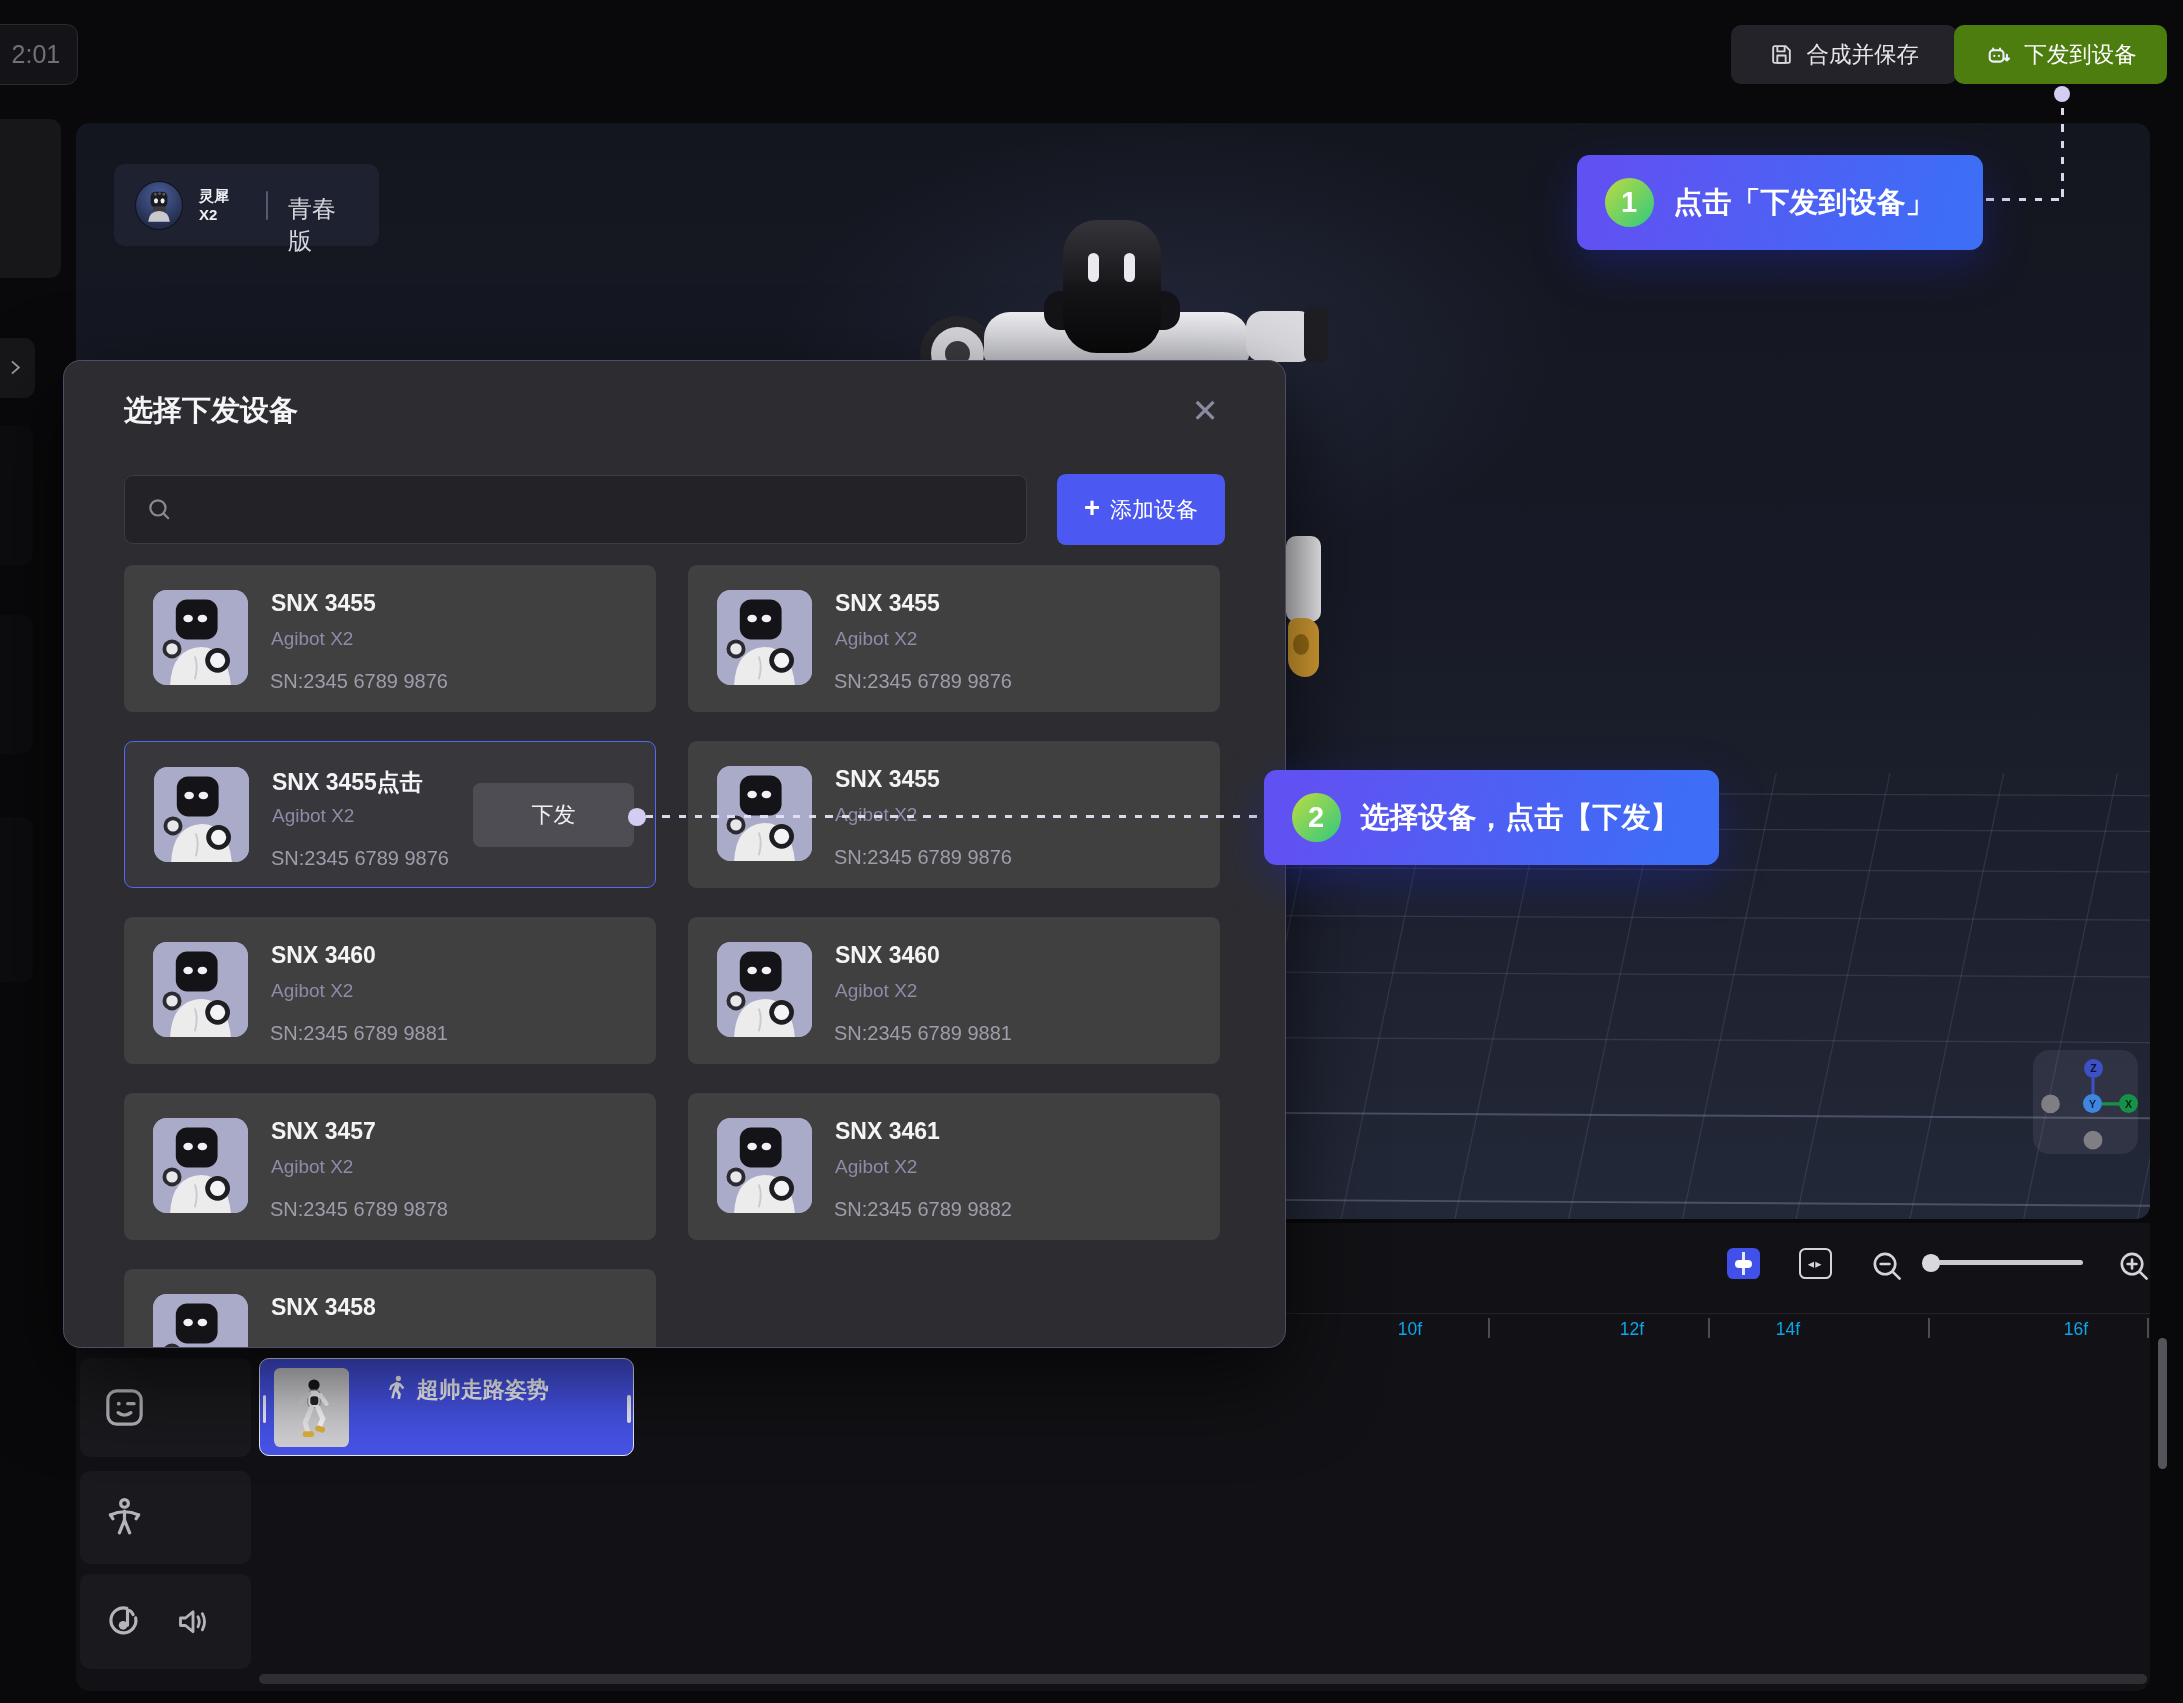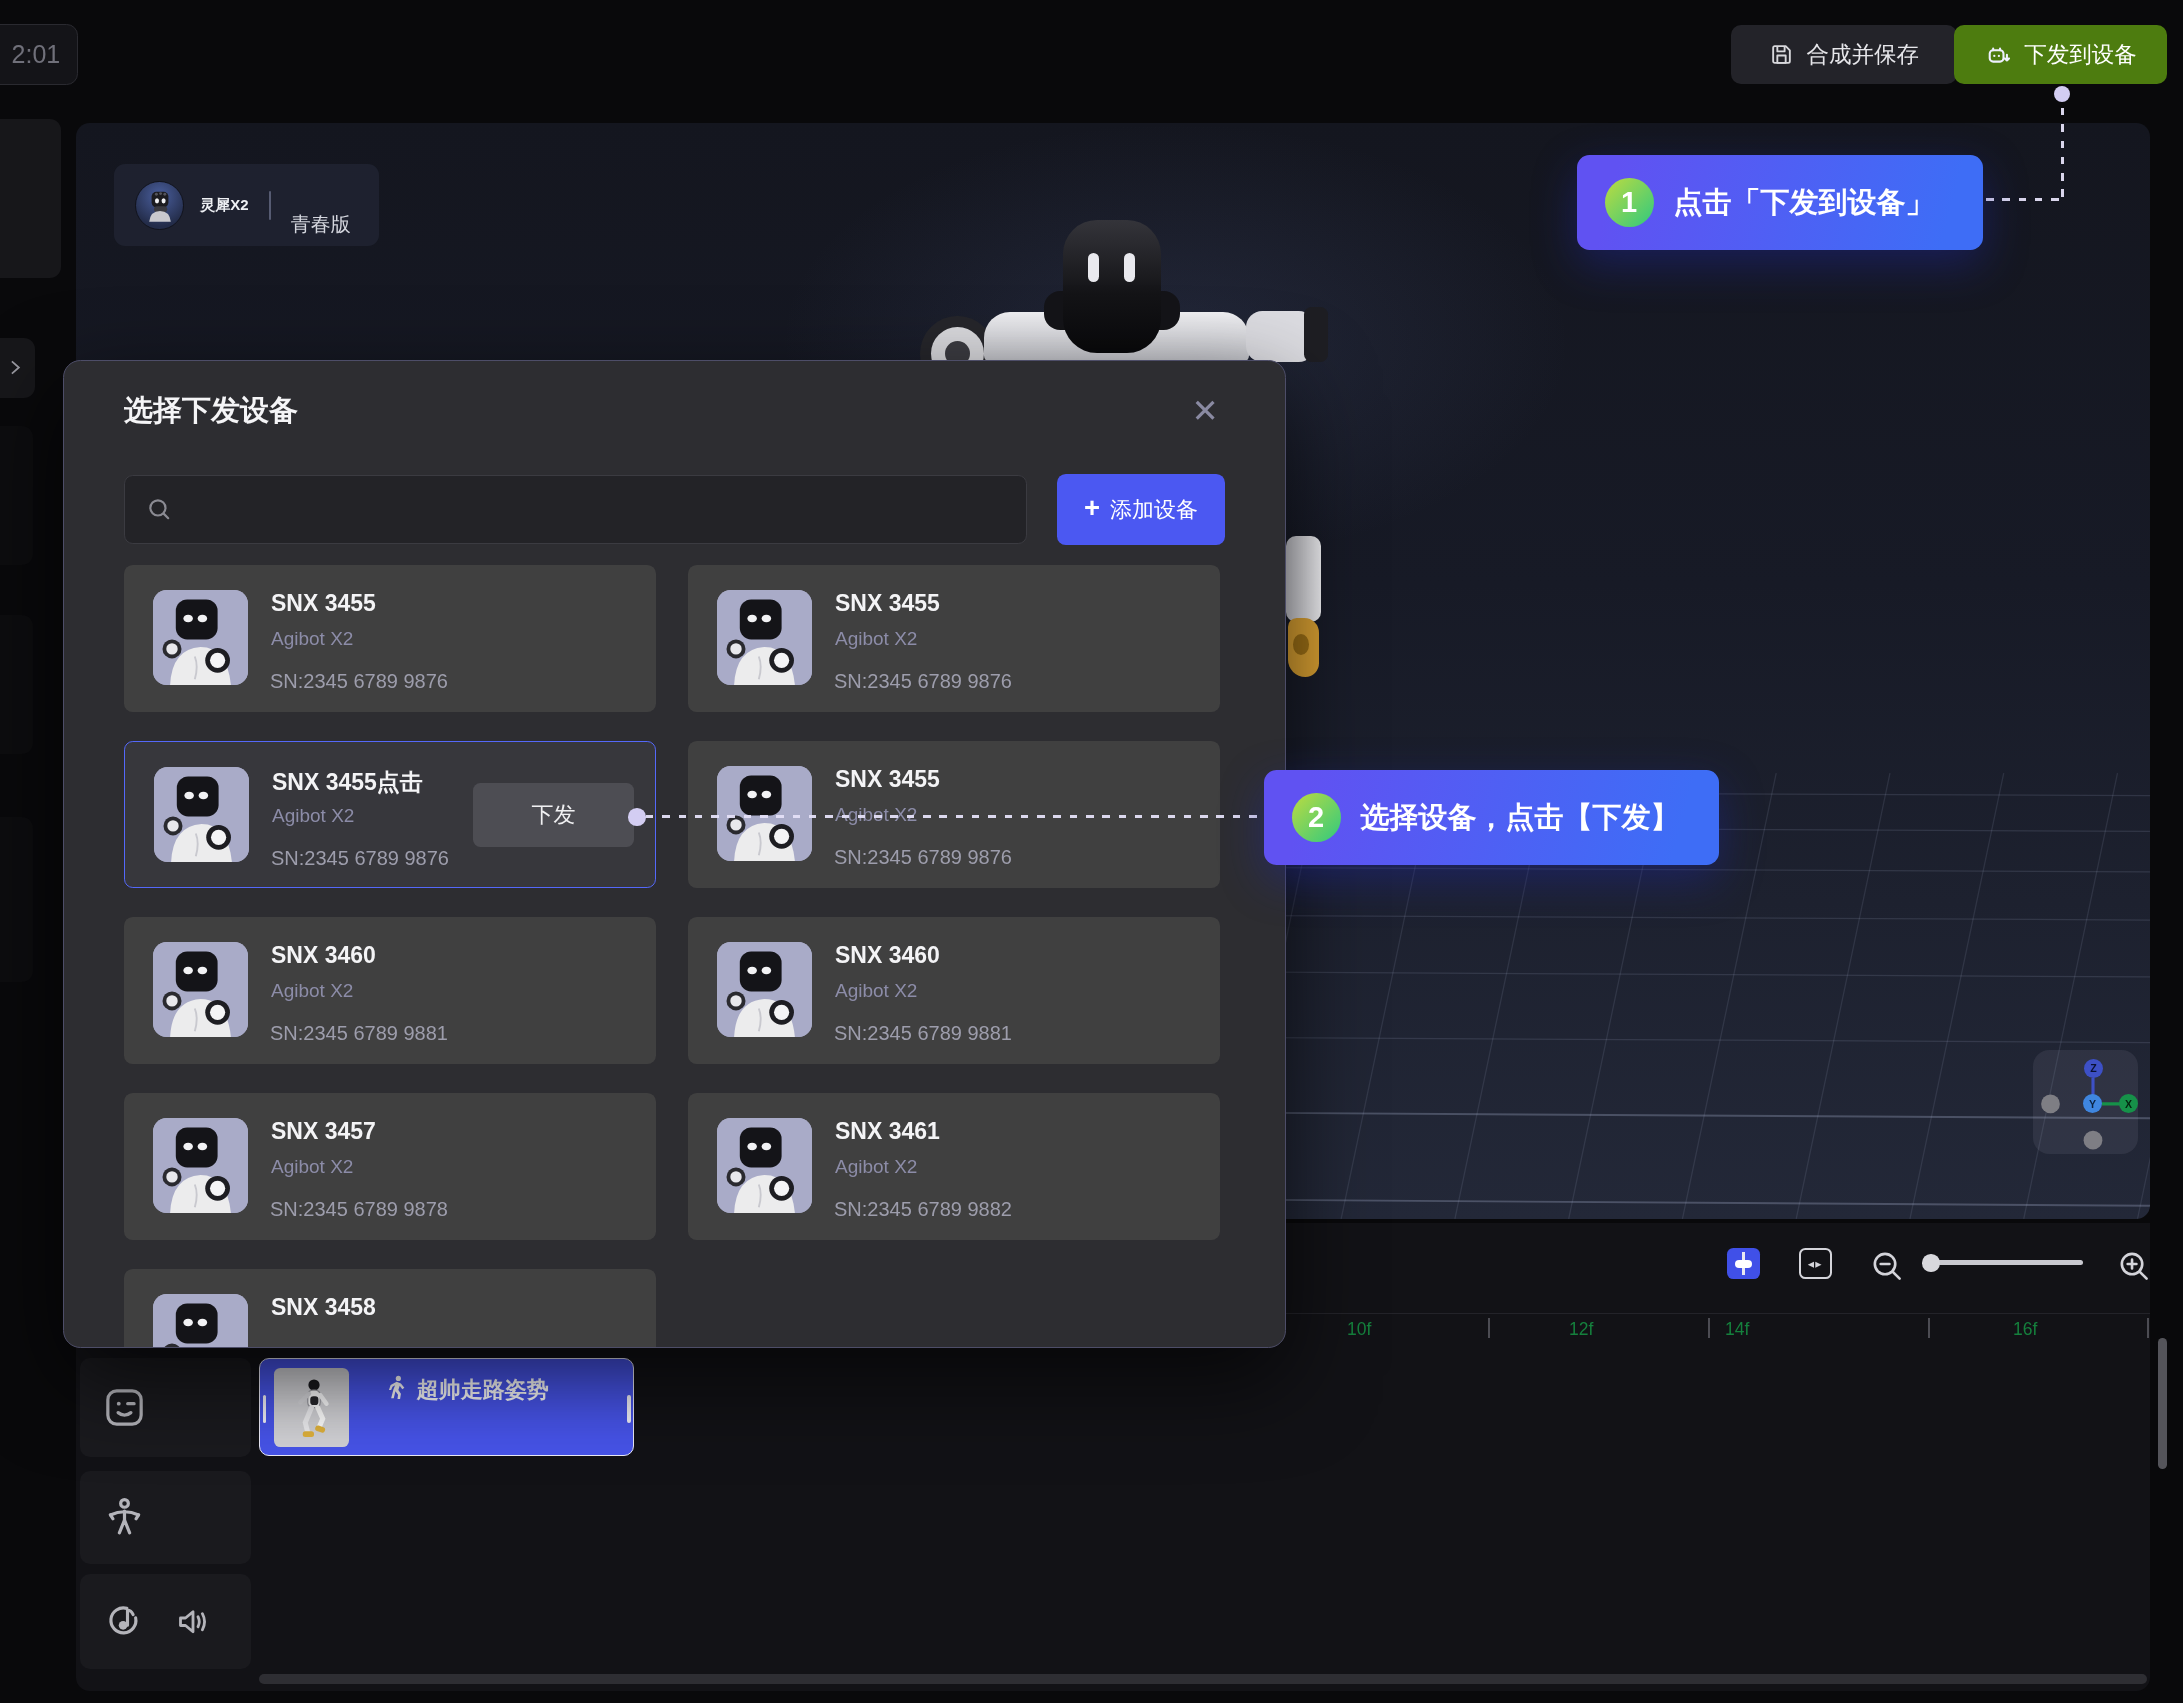--- a/index.html
+++ b/index.html
@@ -22,21 +22,21 @@
     background:radial-gradient(563px 313px at 53% 20%,rgba(86,100,148,.20),rgba(0,0,0,0) 70%),
                linear-gradient(180deg,#14161f 0%,#171a26 42%,#232838 100%);}
   #gridsvg{position:absolute;left:0;top:0;}
 
   .badge{left:38px;top:41px;width:265px;height:82px;border-radius:11.3px;background:rgba(33,37,52,.75);
     display:flex;align-items:center;padding:0 21px;gap:16.3px;}
   .badge .avatar{width:49px;height:49px;border-radius:50%;background:radial-gradient(circle at 50% 30%,#4a5f9e,#232c49 75%);
     border:1.9px solid #11131d;display:flex;align-items:center;justify-content:center;overflow:hidden;}
   .badge .nm{color:#eef0f4;font-size:15px;font-weight:bold;}
   .badge .sep{width:1.9px;height:29px;background:#565b72;border-radius:1.3px;margin:0 3.8px;}
-  .badge .ed{color:#d4d6de;font-size:20px;margin-top:39px;}
+  .badge .ed{color:#d4d6de;font-size:24px;margin-top:39px;}
 
   
   .r-part{position:absolute;}
   .r-head{left:987px;top:97px;width:98px;height:133px;border-radius:34px;
     background:linear-gradient(180deg,#34343a 0%,#141417 55%,#09090b 100%);}
   .r-eye{position:absolute;top:32.5px;width:10.6px;height:29px;border-radius:5.6px;background:#e9e9ee;}
   .r-neck{left:968px;top:168px;width:136px;height:39px;border-radius:16.3px;background:#141418;}
   .r-torso{left:908px;top:189px;width:265px;height:50px;border-radius:26px 26px 6.3px 6.3px;
     background:linear-gradient(180deg,#f0f0f3,#c3c4ca);}
   .r-ball{left:844px;top:193px;width:75px;height:75px;border-radius:50%;background:#26262b;}
@@ -52,21 +52,21 @@
   .r-hand::after{content:"";position:absolute;left:5px;top:16.3px;width:16.3px;height:21px;border-radius:50%;background:#9c6f16;}
 
   
   .gizmo{left:1957px;top:927px;width:105px;height:104px;border-radius:16.3px;background:rgba(196,202,224,.09);}
   .gz-dot{position:absolute;width:19px;height:19px;border-radius:50%;display:flex;align-items:center;
     justify-content:center;font-size:10.6px;font-weight:bold;color:#0b1220;}
 
   
   #timeline{left:76px;top:1223px;width:2074px;height:468px;background:#121216;border-radius:0 0 13.8px 13.8px;}
   .tl-divider{left:76px;top:1313px;width:2074px;height:1.3px;background:#232329;}
-  .ruler-label{position:absolute;top:1319px;width:75px;text-align:left;color:#15803d;font-size:17.5px;}
+  .ruler-label{position:absolute;top:1319px;width:75px;text-align:right;color:#0ea5e9;font-size:17.5px;}
   .ruler-tick{position:absolute;top:1318px;width:1.9px;height:20px;background:#4c4c53;}
   .tile{background:#1a1a1e;border-radius:10px;}
   .t1{left:80px;top:1358px;width:171px;height:99px;}
   .t2{left:80px;top:1471px;width:171px;height:93px;}
   .t3{left:80px;top:1574px;width:171px;height:95px;display:flex;align-items:center;gap:36px;padding-left:27.5px;}
   .tile svg{display:block;}
   .t1 svg{position:absolute;left:24px;top:29px;}
   .t2 svg{position:absolute;left:25px;top:26px;}
 
   .clip{left:259px;top:1358px;width:375px;height:98px;background:#4754ea;border:1.9px solid #ecebf7;

